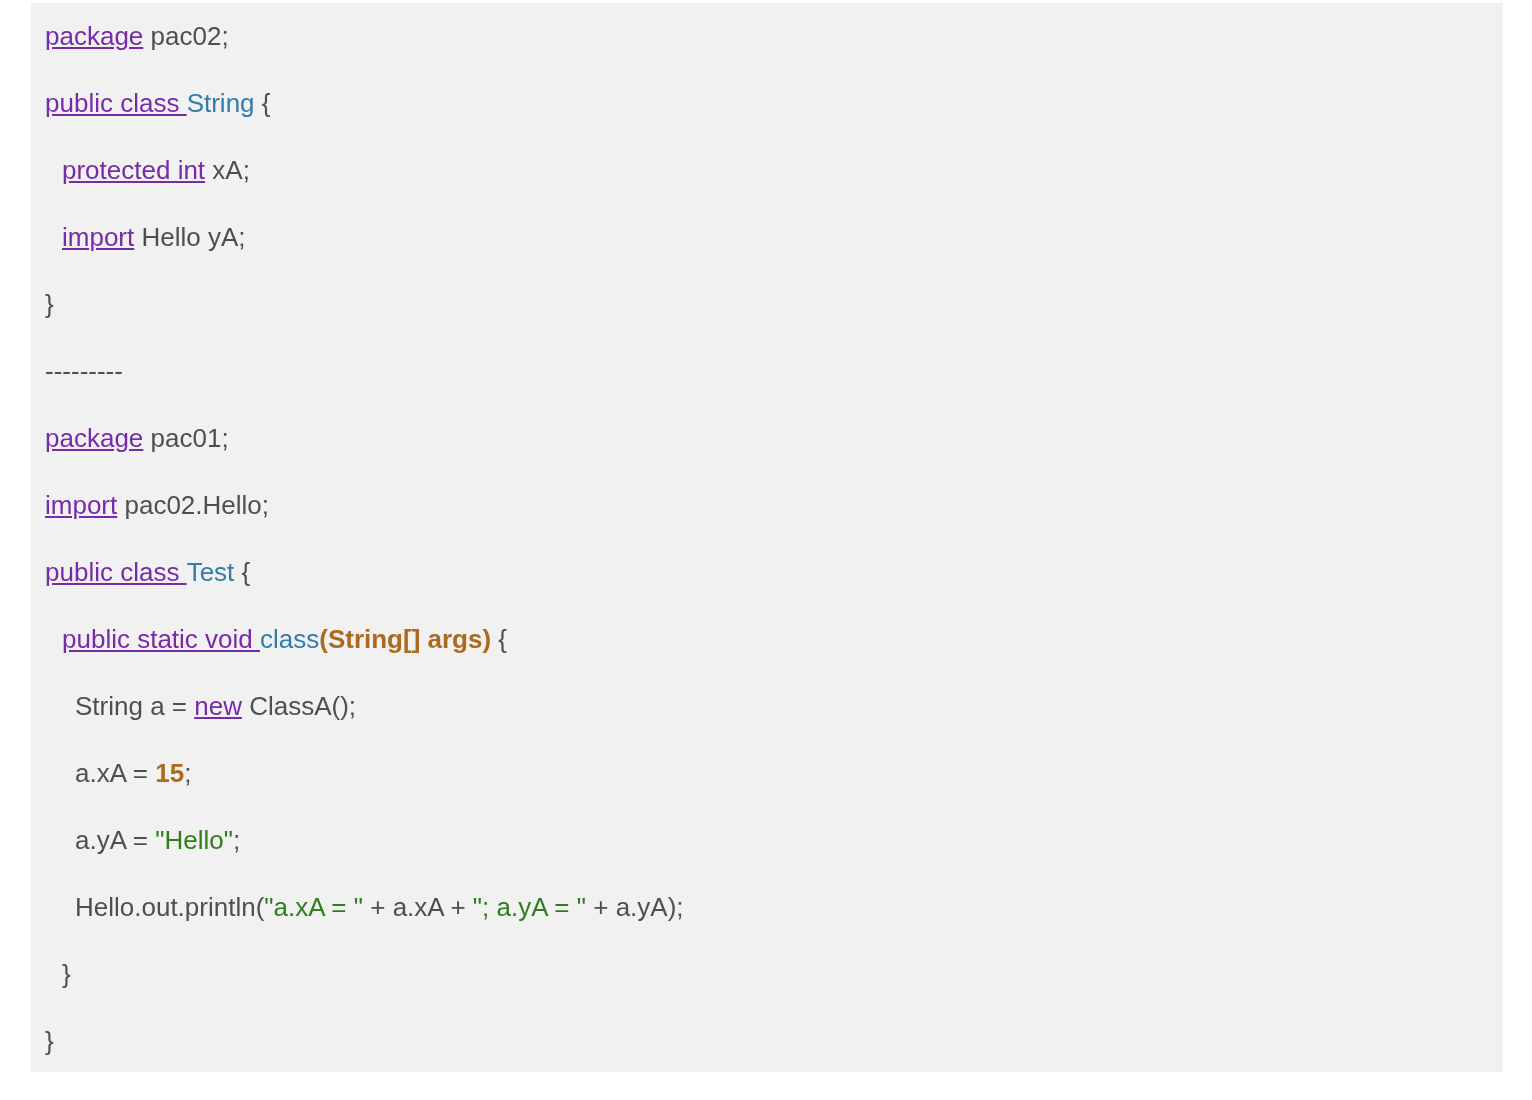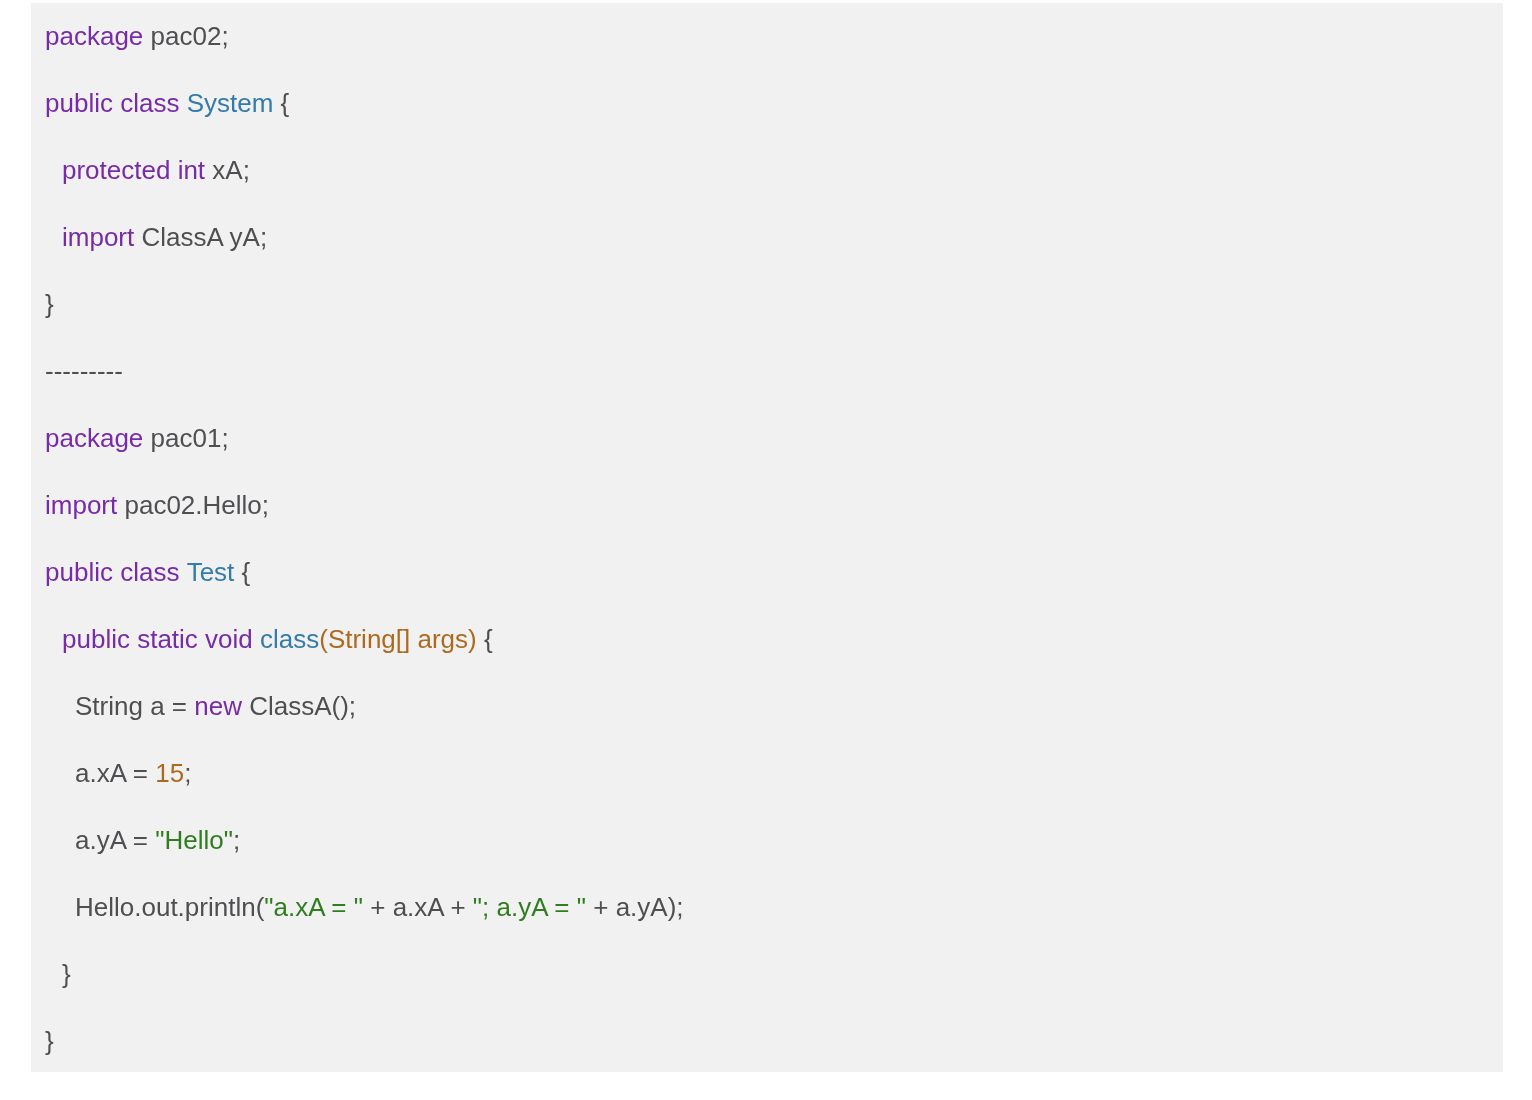--- a/index.html
+++ b/index.html
@@ -26,33 +26,33 @@
     display: flex;
     align-items: center;
     font-size: 26px;
     white-space: pre;
     color: var(--plain, #4f4f52);
   }
   .indent-0 { padding-left: 0; }
   .indent-1 { padding-left: 17px; text-align: center; }
   .indent-2 { padding-left: 30px; }
   .tok-plain    { color: var(--plain, #4f4f52); }
-  .tok-keyword  { color: var(--kw, #772ba6); }
+  .tok-keyword  { color: var(--kw, #772ba6); text-decoration: underline; }
   .tok-classname{ color: var(--cls, #337ca9); }
-  .tok-literal  { color: var(--lit, #ad6a1e); }
+  .tok-literal  { color: var(--lit, #ad6a1e); font-weight: bold; }
   .tok-string   { color: var(--str, #2f7d1e); }
 </style>
 </head>
 <body style="background: rgb(255, 255, 255);">
 
 <div class="code-panel">
     <div class="code-line indent-0"><span class="tok-keyword">package</span><span class="tok-plain"> pac02;</span></div>
-    <div class="code-line indent-0"><span class="tok-keyword">public class </span><span class="tok-classname">System</span><span class="tok-plain"> {</span></div>
+    <div class="code-line indent-0"><span class="tok-keyword">public class </span><span class="tok-classname">String</span><span class="tok-plain"> {</span></div>
     <div class="code-line indent-1"><span class="tok-keyword">protected int</span><span class="tok-plain"> xA;</span></div>
-    <div class="code-line indent-1"><span class="tok-keyword">import</span><span class="tok-plain"> ClassA yA;</span></div>
+    <div class="code-line indent-1"><span class="tok-keyword">import</span><span class="tok-plain"> Hello yA;</span></div>
     <div class="code-line indent-0"><span class="tok-plain">}</span></div>
     <div class="code-line indent-0"><span class="tok-plain">---------</span></div>
     <div class="code-line indent-0"><span class="tok-keyword">package</span><span class="tok-plain"> pac01;</span></div>
     <div class="code-line indent-0"><span class="tok-keyword">import</span><span class="tok-plain"> pac02.Hello;</span></div>
     <div class="code-line indent-0"><span class="tok-keyword">public class </span><span class="tok-classname">Test</span><span class="tok-plain"> {</span></div>
     <div class="code-line indent-1"><span class="tok-keyword">public static void </span><span class="tok-classname">class</span><span class="tok-literal">(String[] args)</span><span class="tok-plain"> {</span></div>
     <div class="code-line indent-2"><span class="tok-plain">String a = </span><span class="tok-keyword">new</span><span class="tok-plain"> ClassA();</span></div>
     <div class="code-line indent-2"><span class="tok-plain">a.xA = </span><span class="tok-literal">15</span><span class="tok-plain">;</span></div>
     <div class="code-line indent-2"><span class="tok-plain">a.yA = </span><span class="tok-string">"Hello"</span><span class="tok-plain">;</span></div>
     <div class="code-line indent-2"><span class="tok-plain">Hello.out.println(</span><span class="tok-string">"a.xA = "</span><span class="tok-plain"> + a.xA + </span><span class="tok-string">"; a.yA = "</span><span class="tok-plain"> + a.yA);</span></div>

